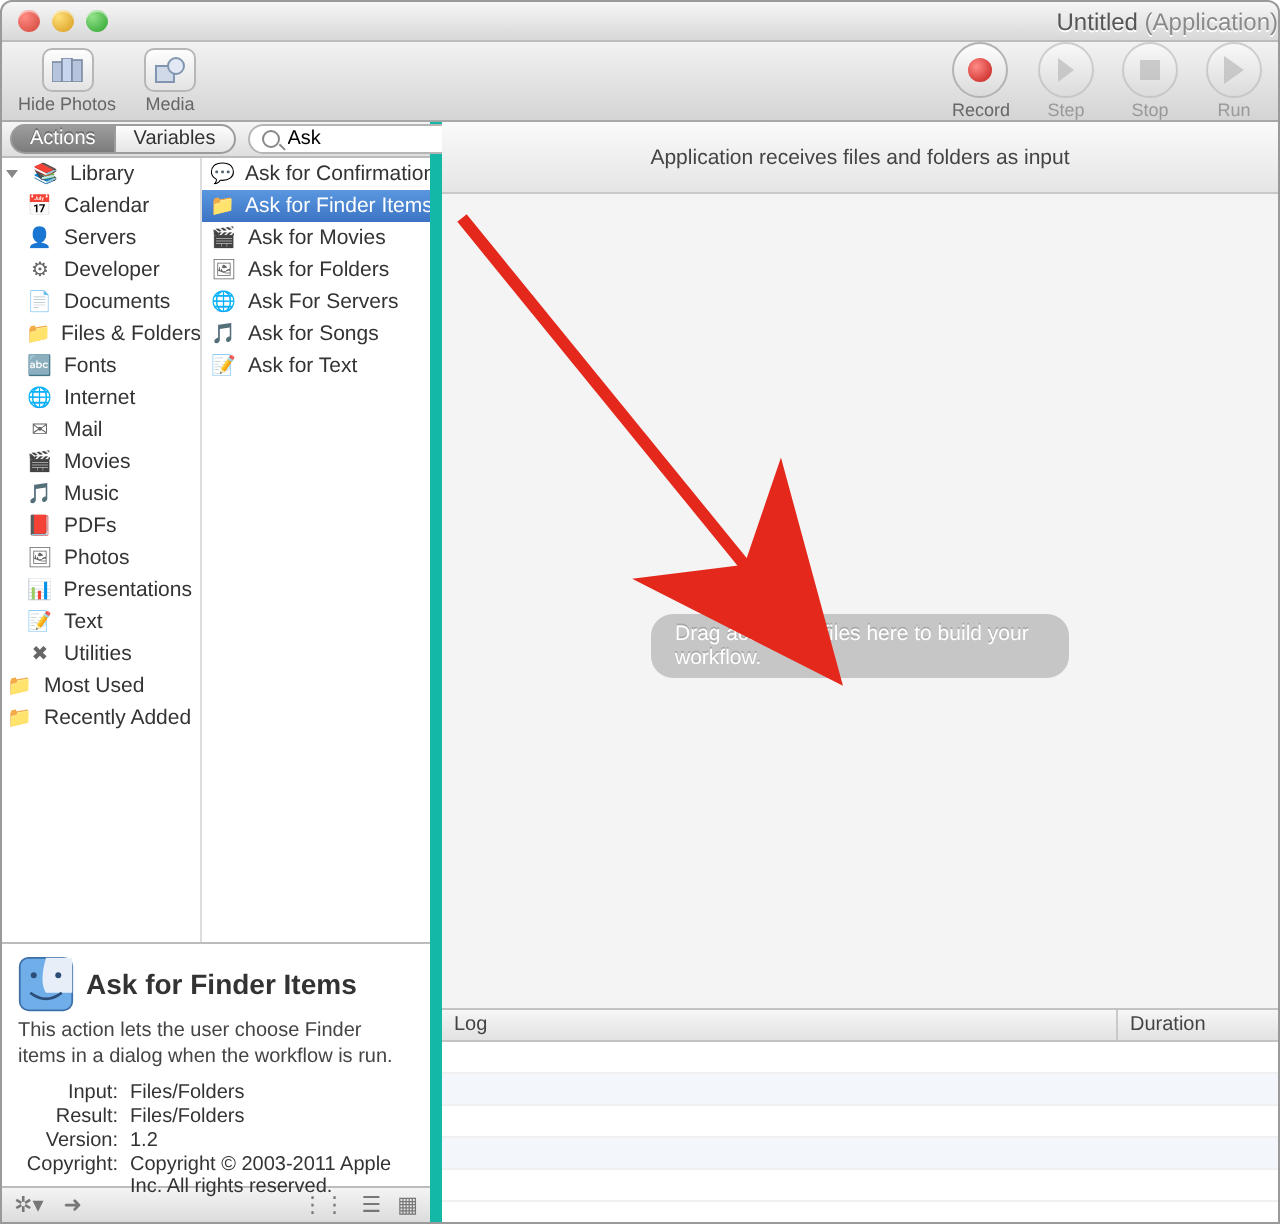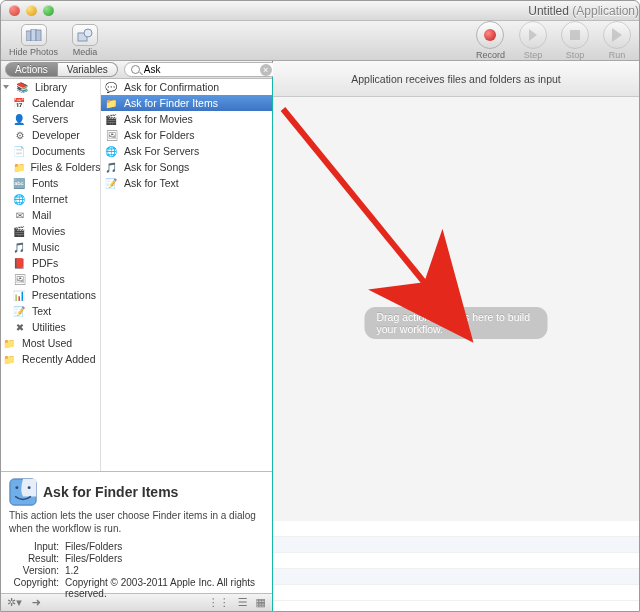--- a/index.html
+++ b/index.html
@@ -22,21 +22,21 @@
   .tb-ico{width:26px; height:22px; background:linear-gradient(#fdfdfd,#e3e3e3); border:1px solid #b7b7b7; border-radius:5px;
     display:flex; align-items:center; justify-content:center;}
   .tb-ico-big{width:28px;height:28px;border-radius:50%;background:linear-gradient(#fefefe,#dadada);
     border:1px solid #b3b3b3;display:flex;align-items:center;justify-content:center;}
   .rec-dot{width:12px;height:12px;border-radius:50%;background:radial-gradient(circle at 35% 35%,#ff8a87,#c21c18);}
   .tri-step{width:0;height:0;border-left:8px solid #b0b0b0;border-top:6px solid transparent;border-bottom:6px solid transparent;}
   .sq-stop{width:10px;height:10px;background:#b0b0b0;}
   .tri-run{width:0;height:0;border-left:10px solid #b0b0b0;border-top:7px solid transparent;border-bottom:7px solid transparent;}
 
   .main { flex:1; display:flex; min-height:0; }
-  .left-col { width:272px; display:flex; flex-direction:column; border-right:1px solid #14b8a6; background:#fff;}
+  .left-col { width:220px; display:flex; flex-direction:column; border-right:6px solid #14b8a6; background:#fff;}
   .subhdr{height:18px; display:flex; align-items:center; background:linear-gradient(#f5f5f5,#dedede); border-bottom:1px solid #bcbcbc;}
   .pillbox{display:flex; margin-left:4px;}
   .pill{font-size:10px; padding:1px 9px; border:1px solid #9c9c9c; background:linear-gradient(#fdfdfd,#e5e5e5); color:#333;cursor:default;}
   .pill.first{border-radius:9px 0 0 9px;}
   .pill.last{border-radius:0 9px 9px 0; border-left:none;}
   .pill.active{background:linear-gradient(#9c9c9c,#7c7c7c); color:#fff; text-shadow:0 -1px 0 rgba(0,0,0,.3);}
   .search{flex:1; margin:0 6px; height:15px; border:1px solid #b5b5b5; border-radius:9px; background:#fff;
     display:flex; align-items:center; padding:0 6px; gap:4px;}
   .search input{border:none; outline:none; flex:1; font-size:10px; background:transparent;}
   .mag{width:9px;height:9px;border:1.3px solid #888;border-radius:50%;position:relative;}
@@ -331,20 +331,24 @@
 
         <svg class="arrow" width="370" height="270" style="left:0;top:0">
           <defs>
               <marker id="ah" markerWidth="22" markerHeight="22" refX="6" refY="8" orient="auto">
             <path d="M0,0 L18,8 L0,16 L5,8 z" fill="#e4281b"></path>
               </marker>
             </defs>
           <line x1="10" y1="12" x2="155" y2="190" stroke="#e4281b" stroke-width="6" marker-end="url(#ah)"></line>
         </svg>
       </div>
+      <div class="loghdr">
+        <div class="c1">Log</div>
+        <div class="c2">Duration</div>
+      </div>
       <div class="logbody">
         <div class="r"></div>
           <div class="r alt"></div>
           <div class="r"></div>
           <div class="r alt"></div>
           <div class="r"></div>
       </div>
     </div>
 
   </div>

